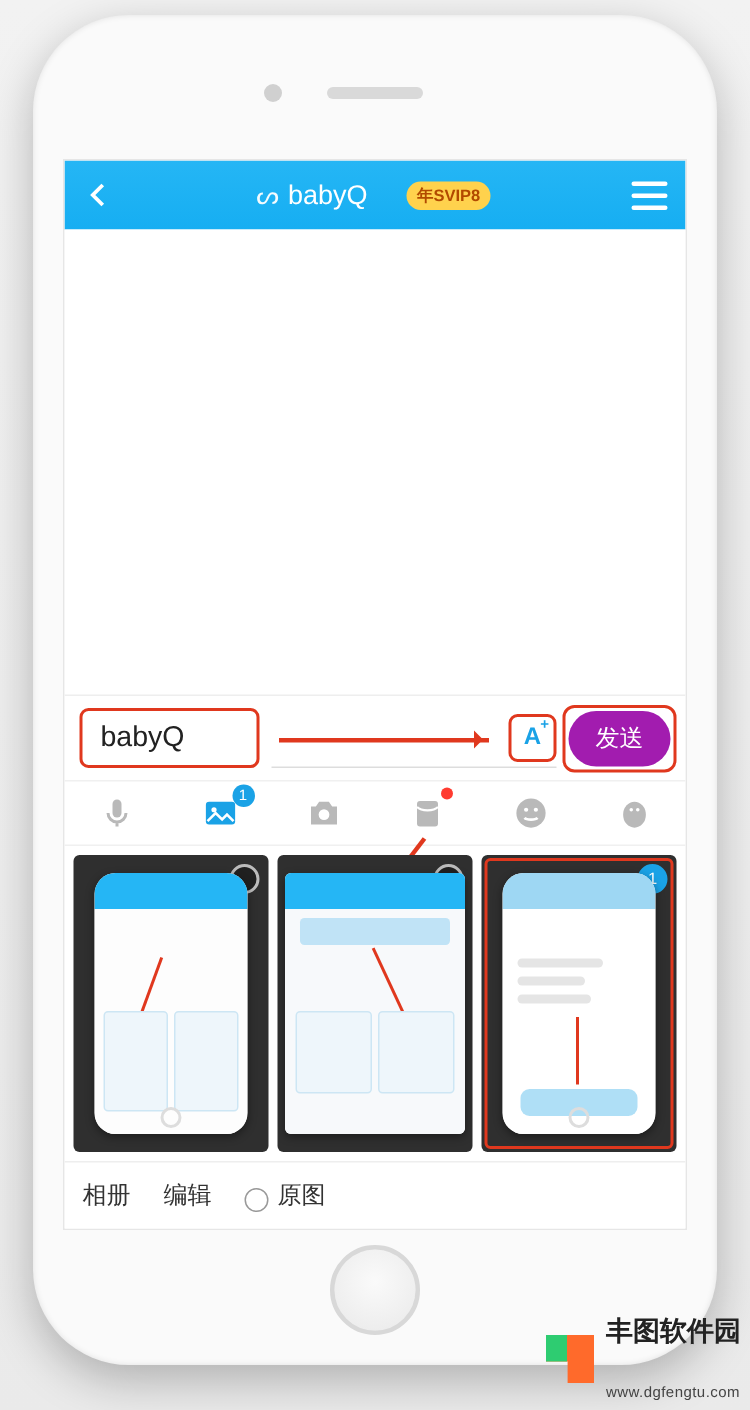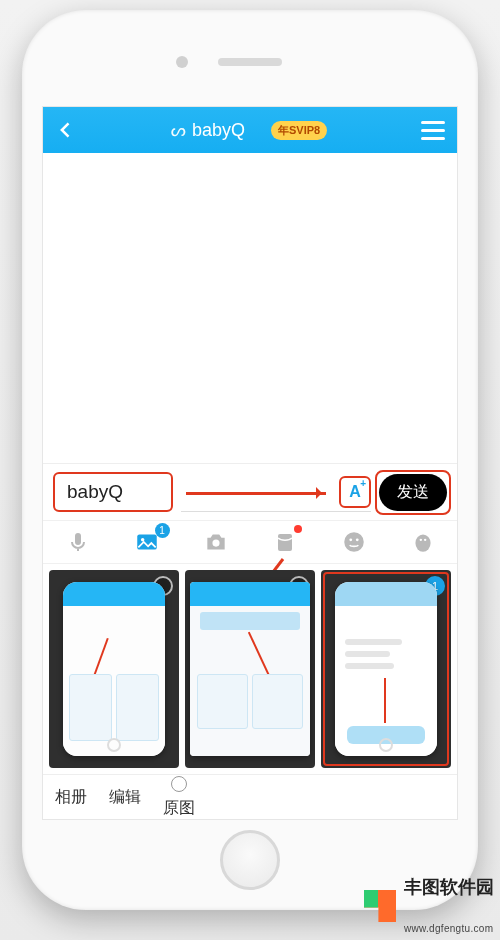--- a/index.html
+++ b/index.html
@@ -41,21 +41,21 @@
 
   
   .input-bar { display:flex; align-items:center; gap:8px; padding:8px 10px; background:#fff; border-top:1px solid #eee; }
   .ib-frame { position:relative; flex:0 0 120px; height:40px; border:2px solid #e0381e; border-radius:6px; display:flex; align-items:center; padding:0 12px; font-size:19px; color:#222; background:#fff; }
   .ib-mid { flex:1; display:flex; align-items:center; justify-content:flex-end; height:40px; border-bottom:1px solid #ddd; position:relative; }
   .font-icon { width:32px; height:32px; border:2px solid #e0381e; border-radius:6px; display:flex; align-items:center; justify-content:center; color:#1aa2e6; font-weight:700; font-size:16px; position:relative; }
   .font-icon sup { font-size:10px; position:absolute; top:0; right:3px; color:#1aa2e6; }
   .arrow1 { position:absolute; left:5px; right:45px; top:50%; height:3px; background:#e0381e; }
   .arrow1::after { content:''; position:absolute; right:-2px; top:-5px; border:6px solid transparent; border-left-color:#e0381e; }
   .send-chip { position:relative; }
-  .send-btn { background:#000000; color:#fff; font-size:16px; padding:8px 18px; border-radius:22px; border:none; }
+  .send-btn { background:#a21caf; color:#fff; font-size:16px; padding:8px 18px; border-radius:22px; border:none; }
   .send-frame { position:absolute; inset:-4px; border:2px solid #e0381e; border-radius:8px; pointer-events:none; }
 
   
   .toolbar { display:flex; justify-content:space-around; align-items:center; height:44px; background:#fff; border-top:1px solid #f0f0f0; border-bottom:1px solid #f0f0f0; }
   .ticon { width:30px; height:30px; display:flex; align-items:center; justify-content:center; color:#b9b9b9; position:relative; }
   .ticon.active { color:#1aa2e6; }
   .ticon .badge { position:absolute; top:-4px; right:-8px; background:#1aa2e6; color:#fff; font-size:10px; width:15px; height:15px; border-radius:50%; display:flex; align-items:center; justify-content:center; }
   .ticon .red-dot { position:absolute; top:-2px; right:-2px; width:8px; height:8px; background:#ff3b30; border-radius:50%; }
 
   
@@ -80,21 +80,21 @@
   .mini-btn { position:absolute; left:12%; right:12%; bottom:8%; height:18px; background:#1aa2e6; opacity:.35; border-radius:6px; }
   .mini-red { position:absolute; width:2px; background:#e0381e; }
 
   .arrow2 { position:absolute; left:140px; top:-10px; width:110px; height:130px; pointer-events:none; }
   .arrow2 line { stroke:#e0381e; stroke-width:3; }
   .arrow2 polygon { fill:#e0381e; }
 
   
   .action-bar { height:46px; background:#fff; border-top:1px solid #eee; display:flex; align-items:center; padding:0 12px; font-size:16px; color:#333; }
   .ab-item { margin-right:22px; }
-  .ab-radio { display:flex; align-items:center; gap:6px;flex-direction:column; }
+  .ab-radio { display:flex; align-items:flex-end; gap:6px; }
   .ab-radio .circle { width:16px; height:16px; border:1.5px solid #999; border-radius:50%; }
   .ab-spacer { flex:1; }
   .ab-send { background:#1aa2e6; color:#fff; padding:7px 14px; border-radius:6px; font-size:15px; border:none; }
 
   
   .watermark { position:absolute; right:0; bottom:0; display:flex; align-items:center; gap:8px; background:rgba(255,255,255,0); padding:6px 6px; font-size:18px; font-weight:700; color:#222; }
   .wm-logo { width:32px; height:32px; background:#ff6a2b; clip-path: polygon(0 0, 100% 0, 100% 100%, 45% 100%, 45% 55%, 0 55%); position:relative; }
   .wm-logo::after { content:''; position:absolute; left:0; top:0; width:45%; height:55%; background:#2ecc71; }
   .wm-txt { display:flex; flex-direction:column; line-height:1; }
   .wm-sub { font-size:10px; font-weight:400; color:#444; letter-spacing:.3px;margin-top:28px; }

